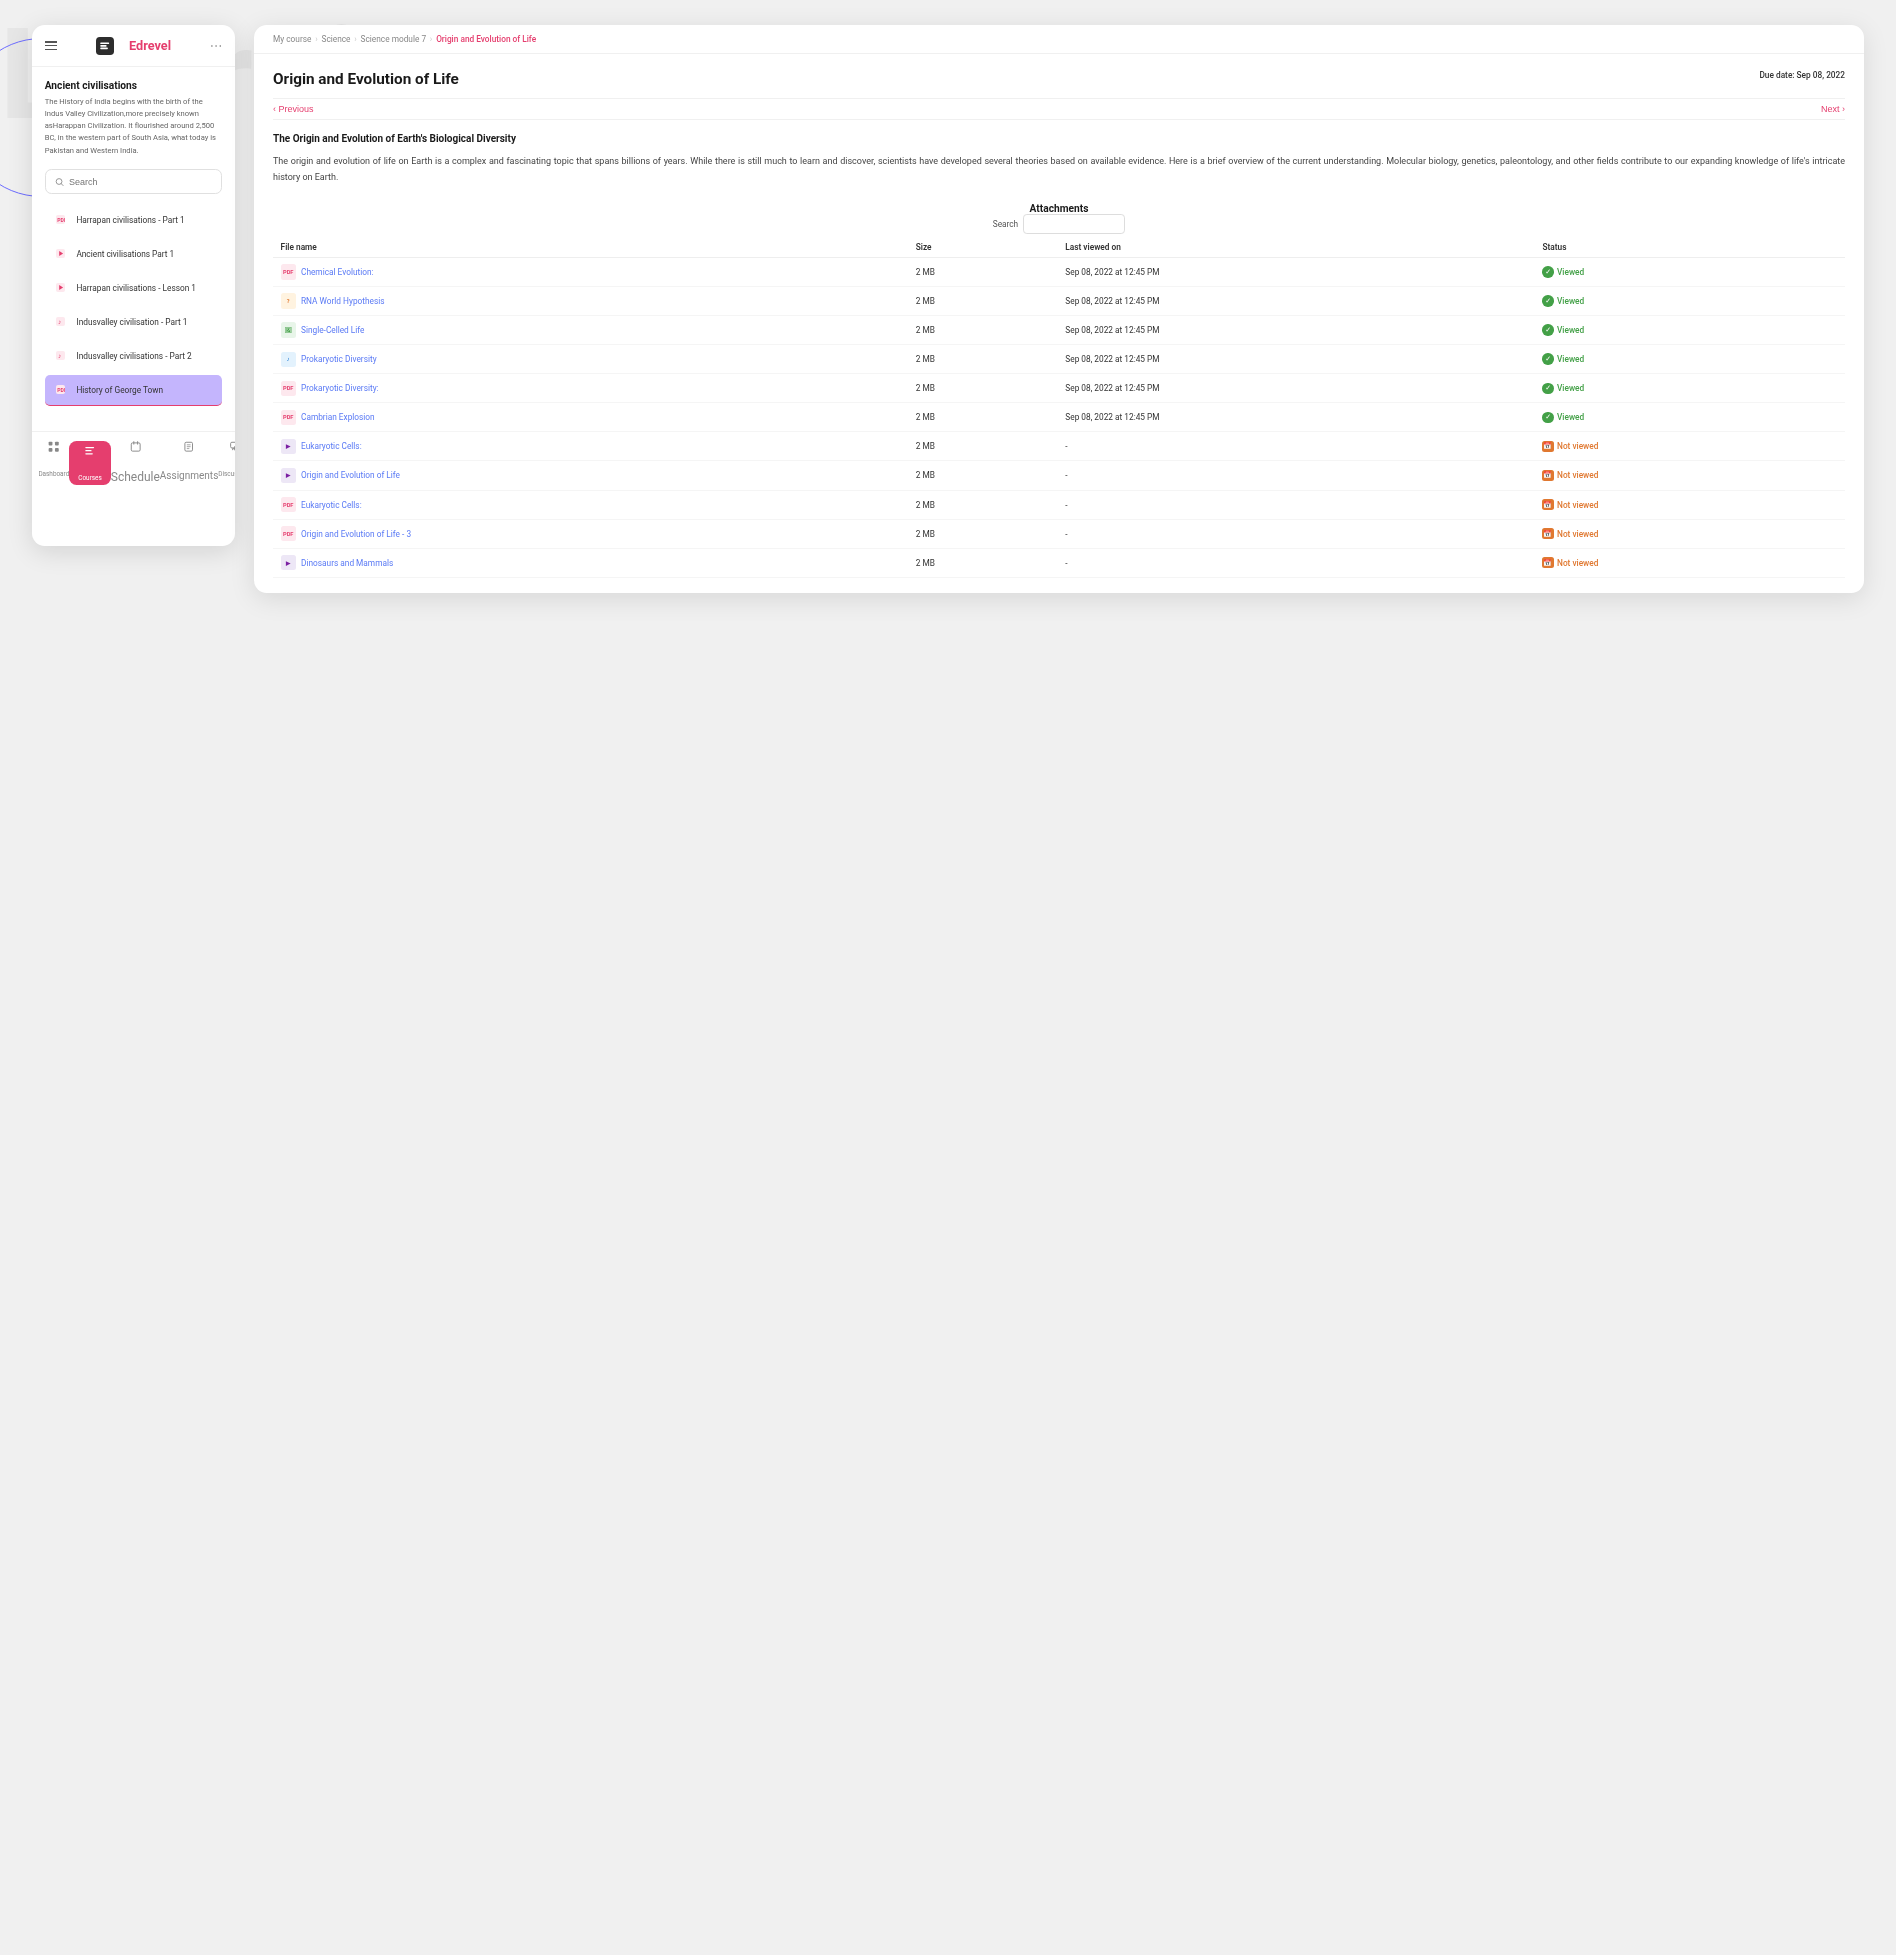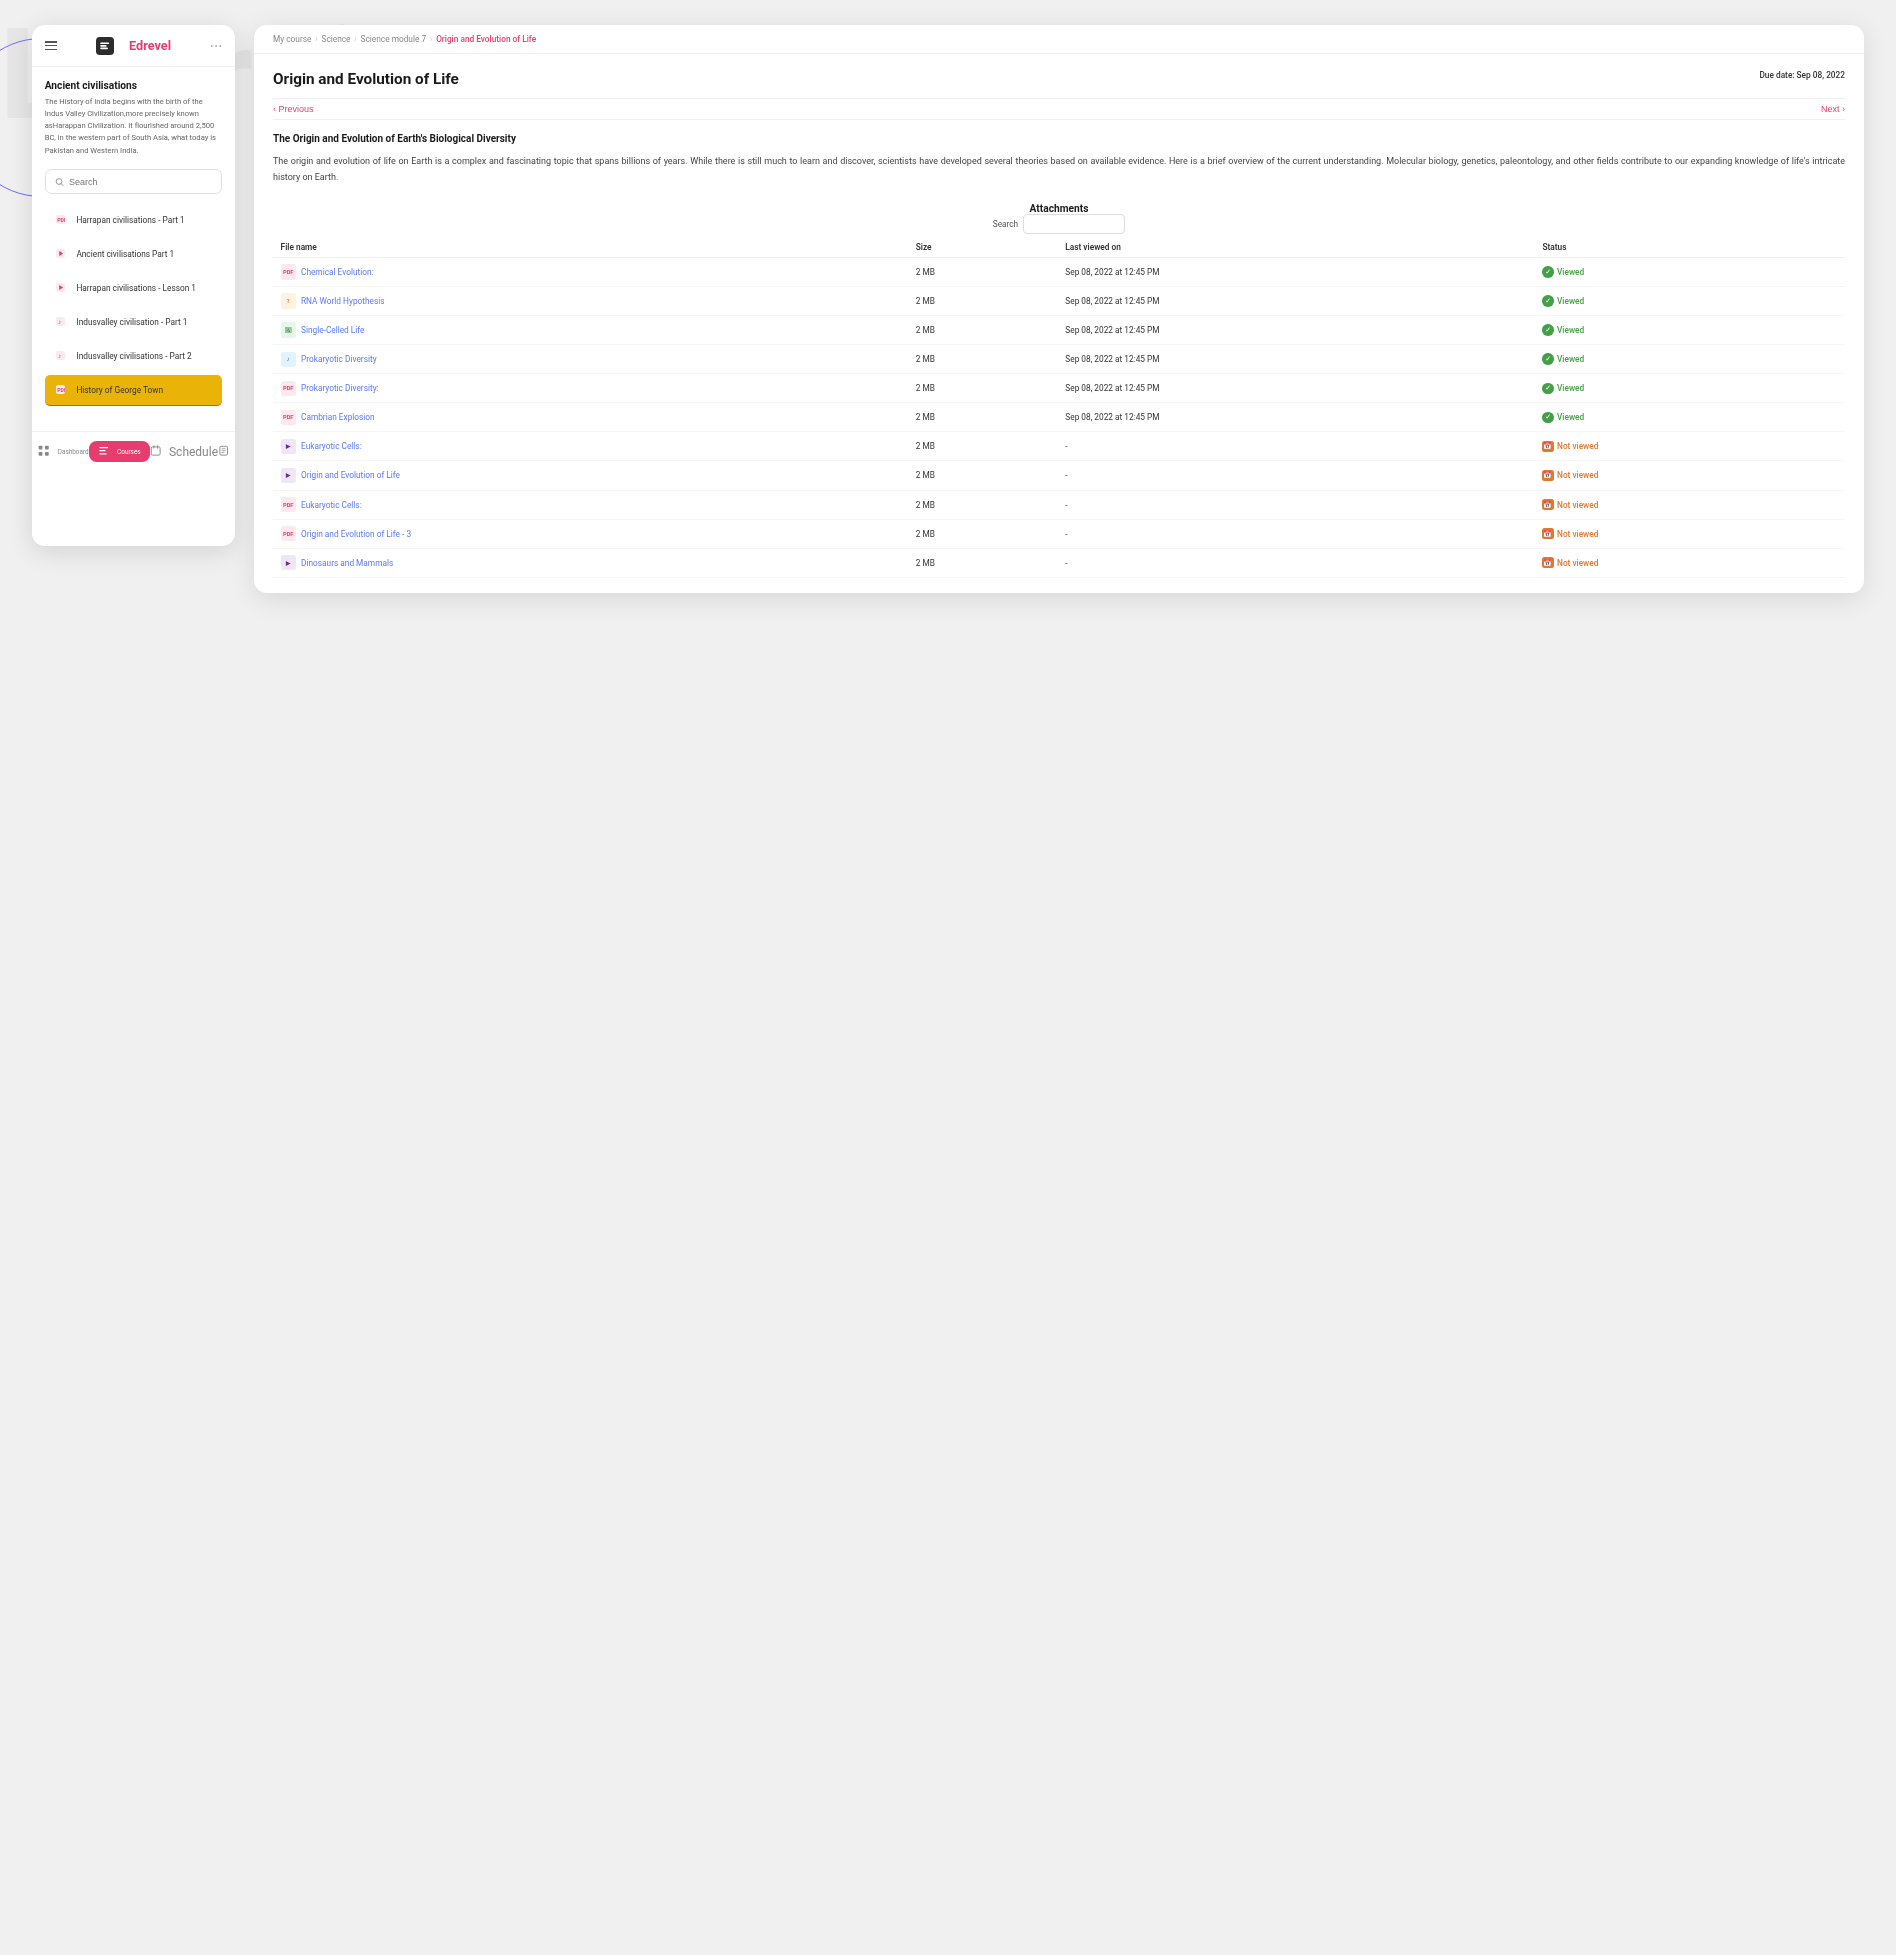--- a/index.html
+++ b/index.html
@@ -168,43 +168,44 @@
       gap: 7.6px;
       padding: 7px 7.6px;
       border-radius: 5.1px;
       cursor: pointer;
       font-size: 8.3px;
       color: #333;
       border-bottom: 1.3px solid transparent;
     }
     .course-item.active {
       border-bottom: 1.3px solid #e53e6e;
-      background: #eab308;
+      background: #c4b5fd;
     }
 
     .course-icon {
       width: 16.5px; height: 16.5px;
       border-radius: 3.8px;
       display: flex; align-items: center; justify-content: center;
       font-size: 8.3px;
       flex-shrink: 0;
     }
 
     
     .sidebar-nav {
       display: flex;
       justify-content: space-around;
       padding: 9px 6.4px;
       border-top: 0.6px solid #f0f0f0;
       margin-top: 12.7px;
     }
     .nav-item {
       display: flex;
-      align-items: center;
-      gap: 8px;
+      flex-direction: column;
+      align-items: center;
+      gap: 15px;
       cursor: pointer;
       font-size: 6.4px;
       color: #888;
     }
     .nav-item.active {
       background: #e53e6e;
       border-radius: 7.6px;
       padding: 3.8px 9px;
       color: #fff;
     }

